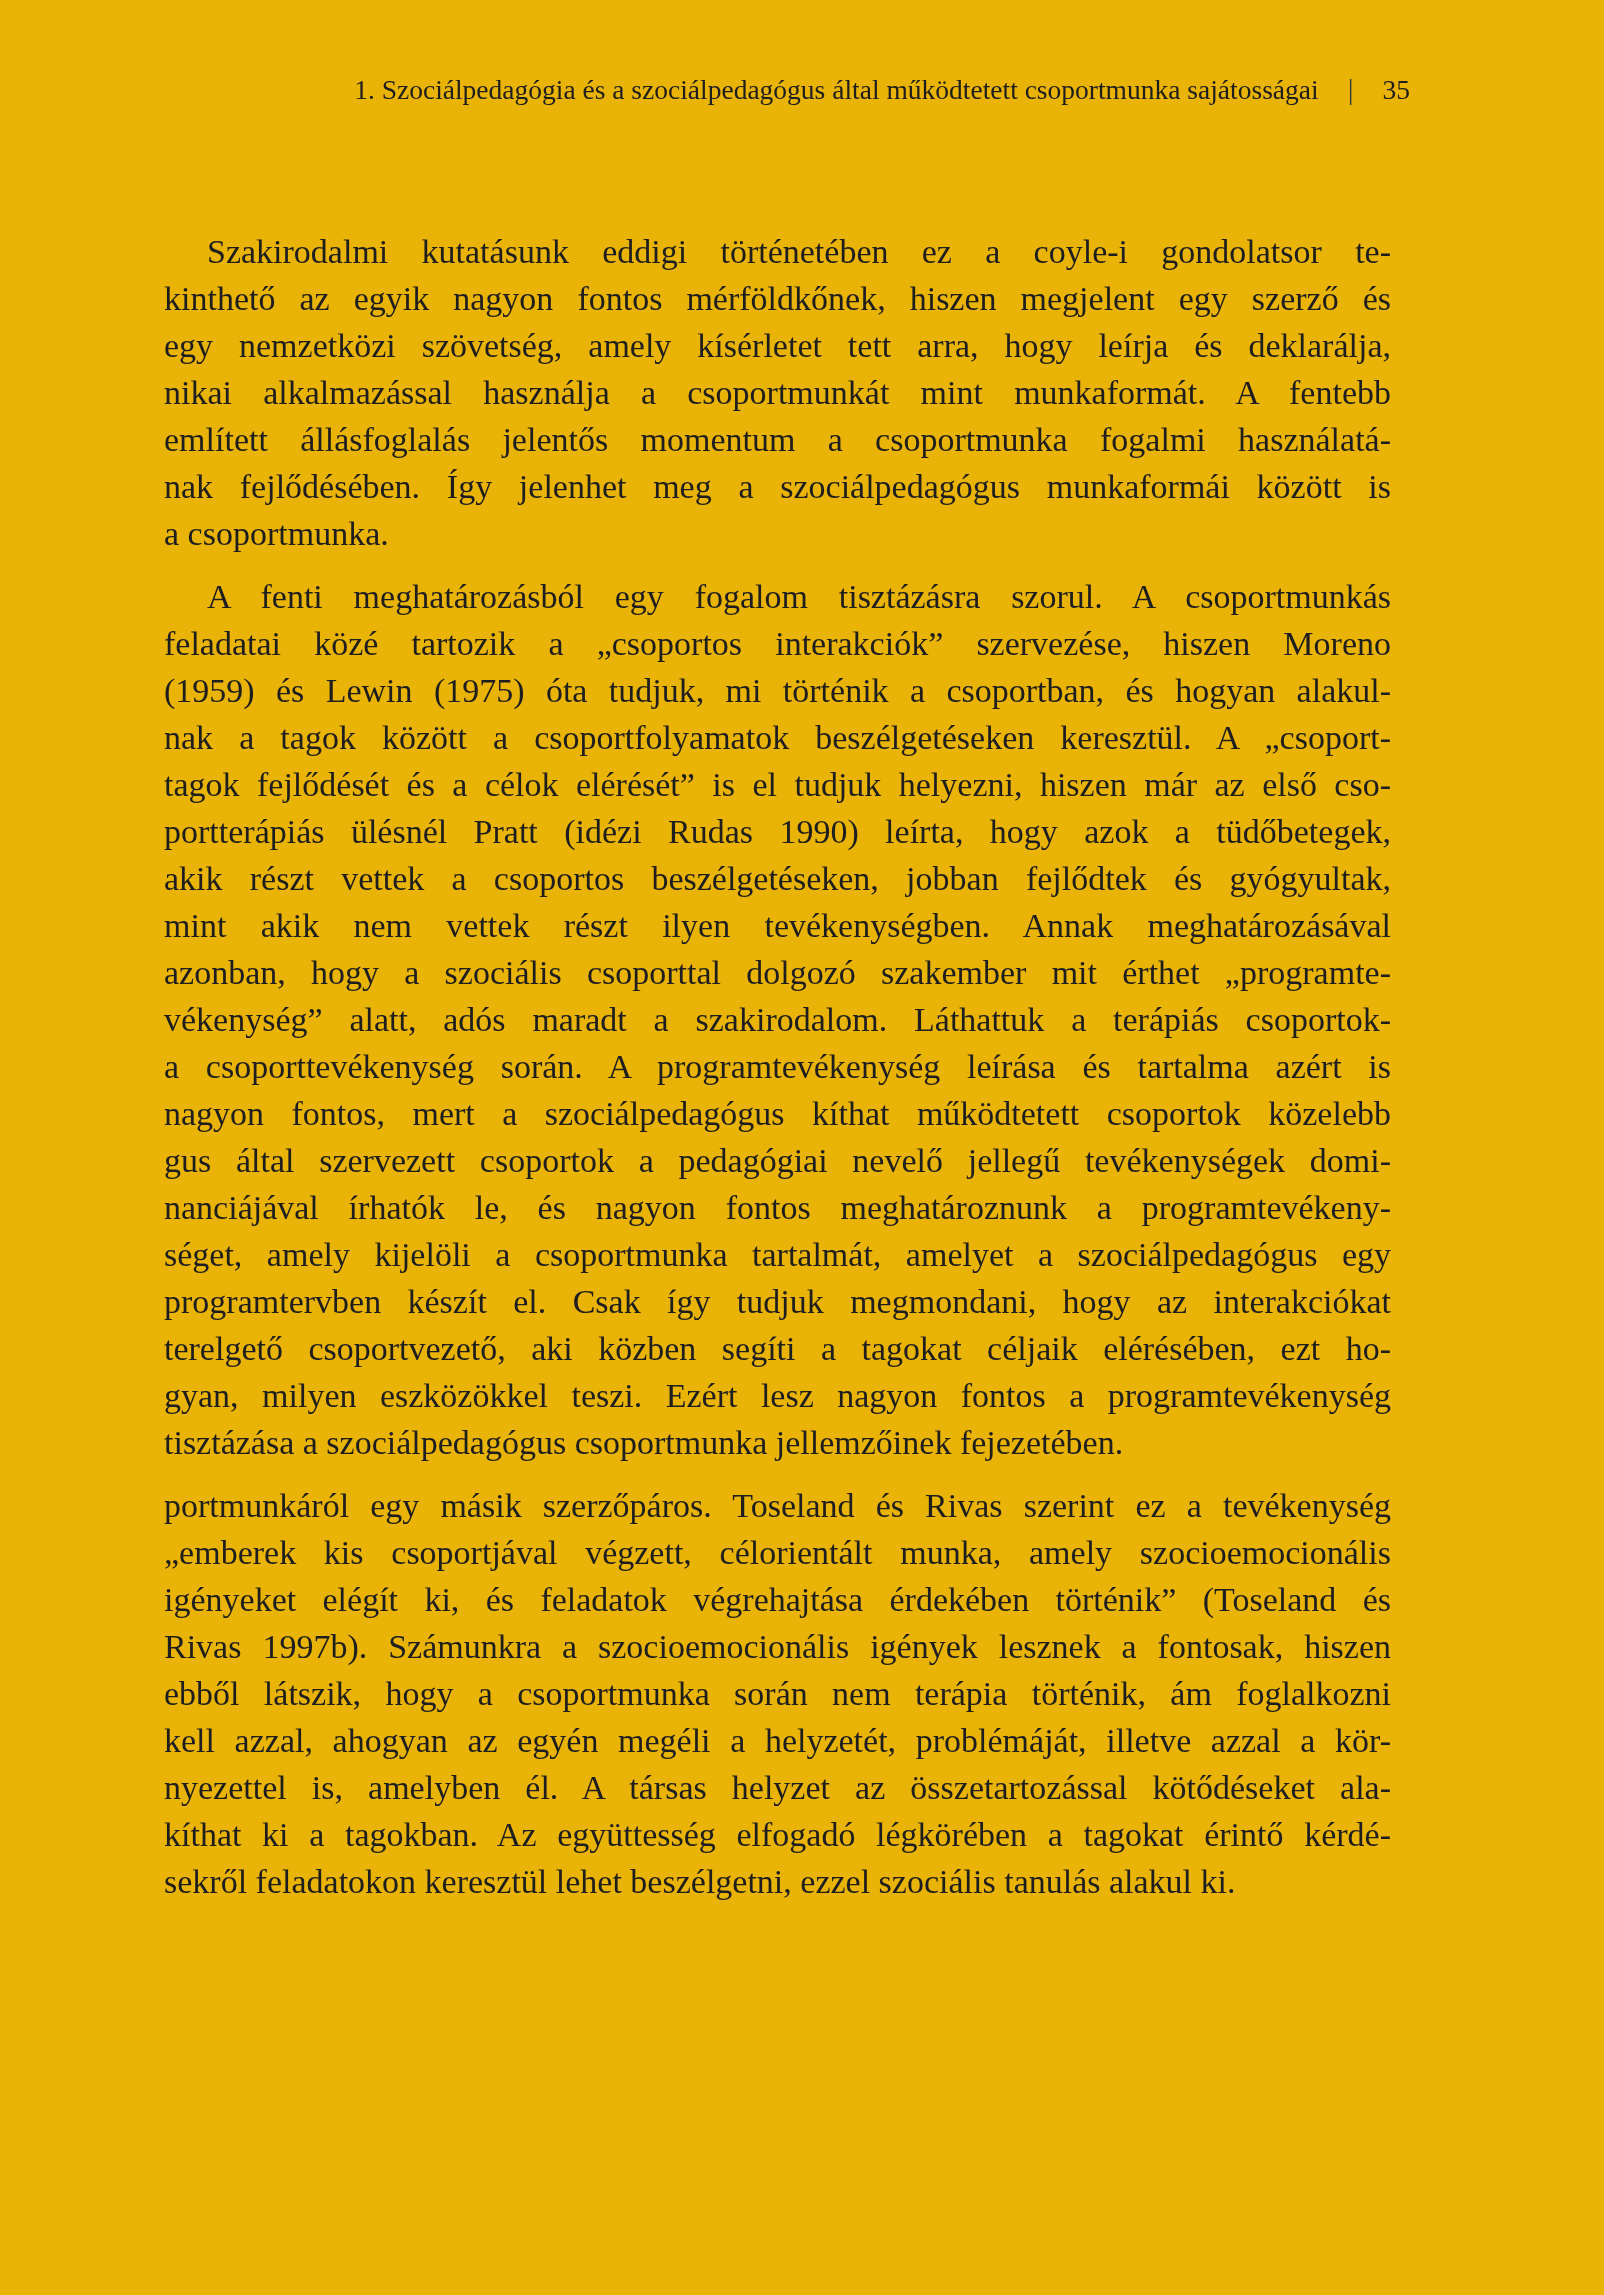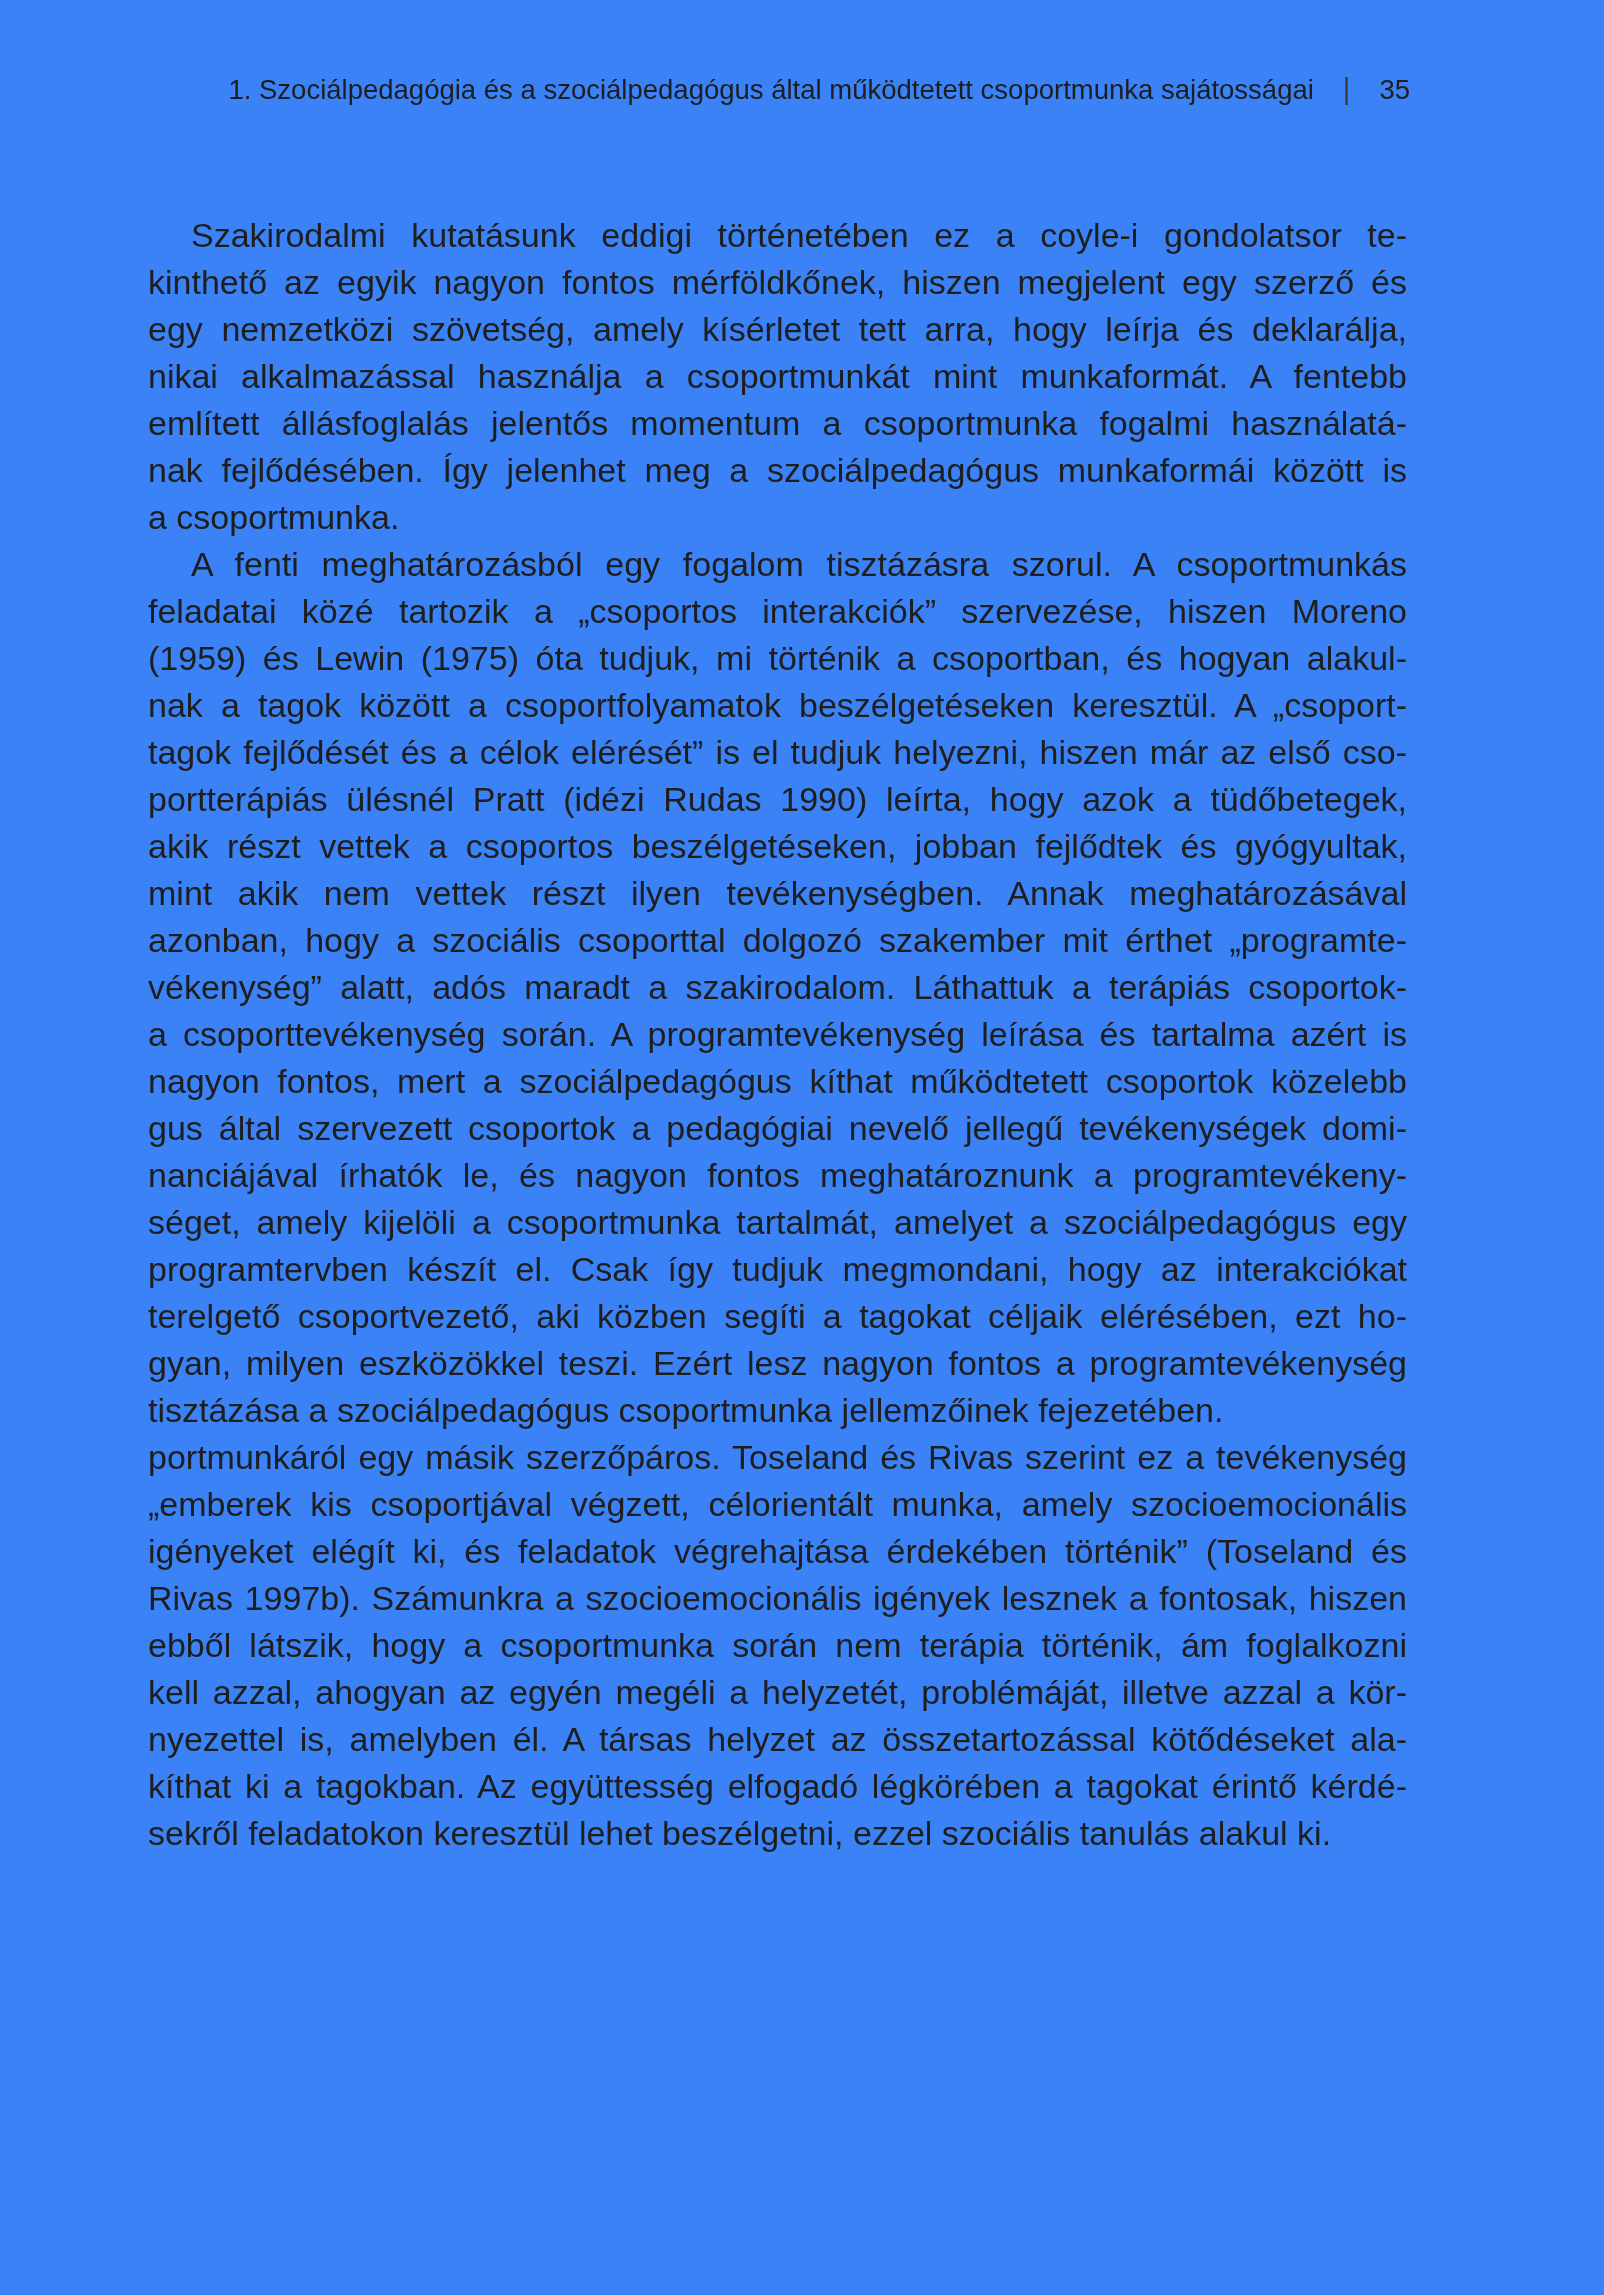--- a/index.html
+++ b/index.html
@@ -4,22 +4,22 @@
 <style>
   html, body {
     margin: 0;
     padding: 0;
     background: #ffffff;
   }
   .page {
     position: relative;
     width: 1605px;
     height: 2295px;
-    background: #3b82f6;
-    font-family: Liberation Sans, sans-serif;
+    background: #eab308;
+    font-family: Liberation Serif, serif;
     color: #1e1e1e;
     overflow: hidden;
   }
   .running-header {
     position: absolute;
     top: 72px;
     left: 148px;
     width: 1262px;
     display: flex;
     justify-content: flex-end;
@@ -36,21 +36,21 @@
   }
   .text-block {
     position: absolute;
     top: 212px;
     left: 148px;
     width: 1259px;
     font-size: 34px;
     line-height: 47px;
     color: #1e1e1e;
   }
-  .para { margin: 0; }
+  .para { margin: 16px; }
   .line {
     text-align: justify;
     text-align-last: justify;
   }
   .line.indent { text-indent: 43px; }
   .line.last { text-align-last: left; }
 </style>
 </head>
 <body>
 

